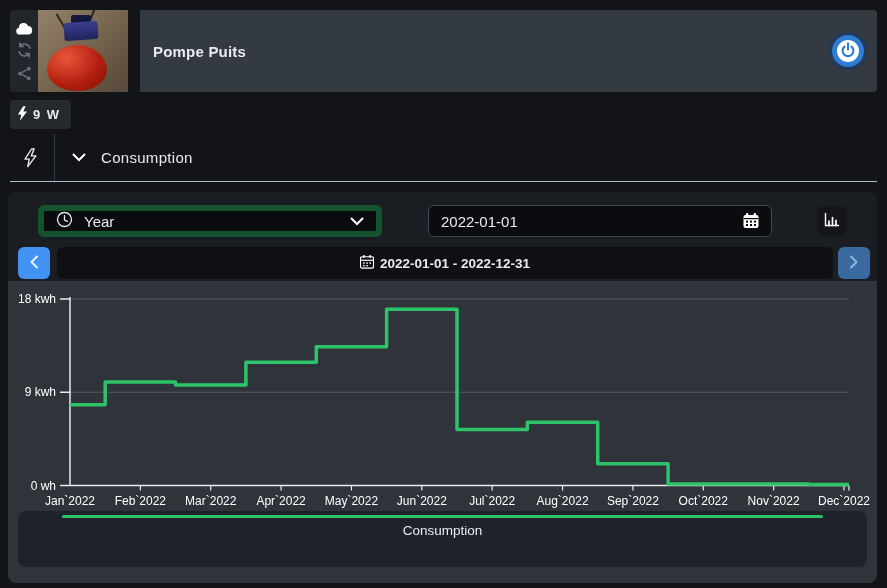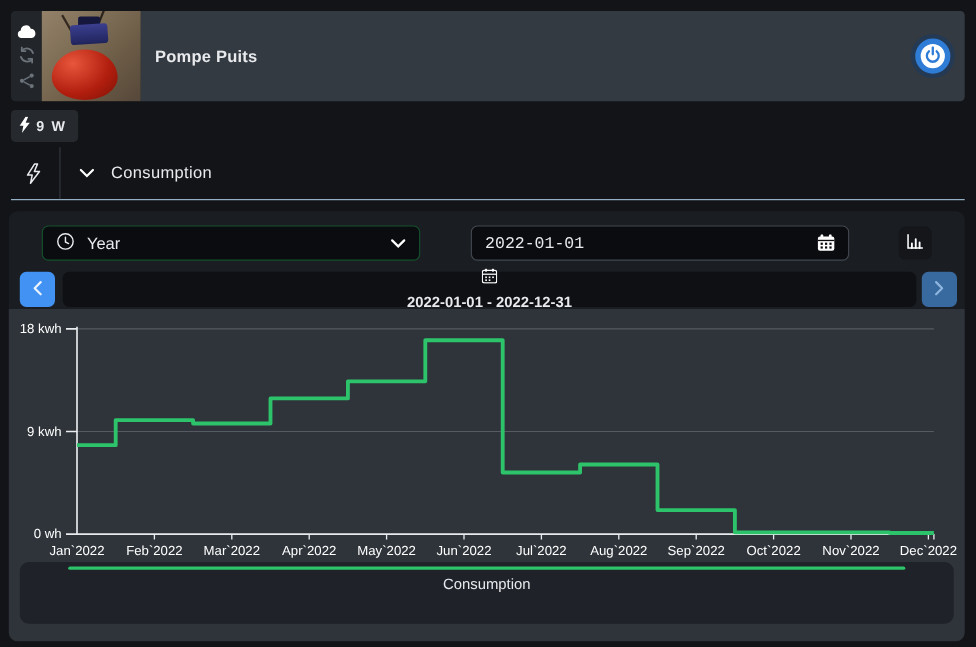--- a/index.html
+++ b/index.html
@@ -15,21 +15,21 @@
     background:linear-gradient(135deg,#93816a 0%,#7e6d55 38%,#6a5a45 68%,#55473a 100%);}
   .wire1{position:absolute;left:50px;top:-4px;width:2px;height:34px;background:#2a241d;transform:rotate(22deg);}
   .wire2{position:absolute;left:24px;top:2px;width:2px;height:26px;background:#33291f;transform:rotate(-30deg);}
   .motor-top{position:absolute;left:33px;top:5px;width:20px;height:9px;background:#15173d;border-radius:2px;}
   .motor{position:absolute;left:26px;top:12px;width:34px;height:18px;border-radius:3px;
     background:linear-gradient(#3b3f8f,#20245c);transform:rotate(-4deg);}
   .tank{position:absolute;left:9px;bottom:1px;width:60px;height:46px;
     background:radial-gradient(ellipse at 32% 28%,#e8563c,#b21e0e 58%,#7c1105);
     border-radius:50%/55% 55% 45% 45%;}
   .title-card{flex:1;background:#343a41;border-radius:0 4px 4px 0;display:flex;align-items:center;
-    padding-left:13px;position:relative;font-weight:700;font-size:15px;letter-spacing:.2px;}
+    padding-left:13px;position:relative;font-weight:700;font-size:15px;letter-spacing:.2px;margin-left:12px;}
   .power-btn{position:absolute;right:13px;top:50%;transform:translateY(-50%);
     width:32px;height:32px;border-radius:50%;background:#ffffff;border:5px solid #2e7cd6;
     box-shadow:0 0 0 4px rgba(34,58,88,.85);display:flex;align-items:center;justify-content:center;cursor:pointer;}
 
   
   .power-badge{position:absolute;left:10px;top:100px;height:29px;background:#26292e;border-radius:4px;
     display:inline-flex;align-items:center;gap:5px;padding:0 10px 0 7px;
     font-weight:700;font-size:13px;letter-spacing:1.5px;}
 
   
@@ -37,37 +37,37 @@
     align-items:center;border-bottom:1px solid #a4c0d6;cursor:pointer;}
   .sensor-bolt{margin-left:13px;line-height:0;}
   .vdivider{width:1px;align-self:stretch;background:#353b42;margin-left:16px;}
   .sensor-chevron{margin-left:17px;line-height:0;}
   .sensor-label{margin-left:15px;font-size:15px;letter-spacing:.3px;}
 
   
   .main-panel{position:absolute;left:8px;top:192px;width:869px;height:391px;
     background:#1a1d22;border-radius:8px;}
   .period-select{position:absolute;left:30px;top:13px;width:344px;height:32px;background:#0a0c0f;
-    border:1px solid #14532d;border-radius:6px;display:flex;align-items:center;gap:11px;
+    border:6px solid #14532d;border-radius:6px;display:flex;align-items:center;gap:11px;
     padding:0 12px;font-size:15px;cursor:pointer;box-sizing:border-box;}
   .period-select .chev{margin-left:auto;line-height:0;}
   .date-field{position:absolute;left:420px;top:13px;width:344px;height:32px;background:#0a0c0f;
     border:1px solid #434951;border-radius:6px;display:flex;align-items:center;
-    padding:0 12px;font-size:15px;cursor:text;box-sizing:border-box;font-family:Liberation Mono, monospace;}
+    padding:0 12px;font-size:15px;cursor:text;box-sizing:border-box;}
   .date-field .cal{margin-left:auto;line-height:0;}
   .chart-type-btn{position:absolute;left:809px;top:14px;width:30px;height:30px;background:#14161a;
     border:none;border-radius:6px;display:flex;align-items:center;justify-content:center;cursor:pointer;}
 
   .nav-btn{position:absolute;top:55px;width:32px;height:32px;border:none;border-radius:6px;
     display:flex;align-items:center;justify-content:center;cursor:pointer;}
   .nav-prev{left:10px;background:#4292f4;}
   .nav-next{left:830px;background:#38699f;}
   .range-bar{position:absolute;left:49px;top:55px;width:776px;height:32px;background:#0e1013;
     border-radius:6px;display:flex;align-items:center;justify-content:center;gap:6px;
-    font-size:13.5px;font-weight:600;flex-direction:column;}
+    font-size:13.5px;font-weight:600;}
 
   
   .chart-section{position:absolute;left:0;top:89px;width:869px;height:302px;
     background:#2f343a;border-radius:0 0 8px 8px;}
   .axlbl{font-family:"Liberation Sans",sans-serif;font-size:12px;fill:#ffffff;}
 
   
   .summary-card{position:absolute;left:10px;top:230px;width:849px;height:56px;background:#1f2228;
     border-radius:8px;text-align:center;box-sizing:border-box;}
   .summary-total{margin-top:6px;font-size:14px;}

